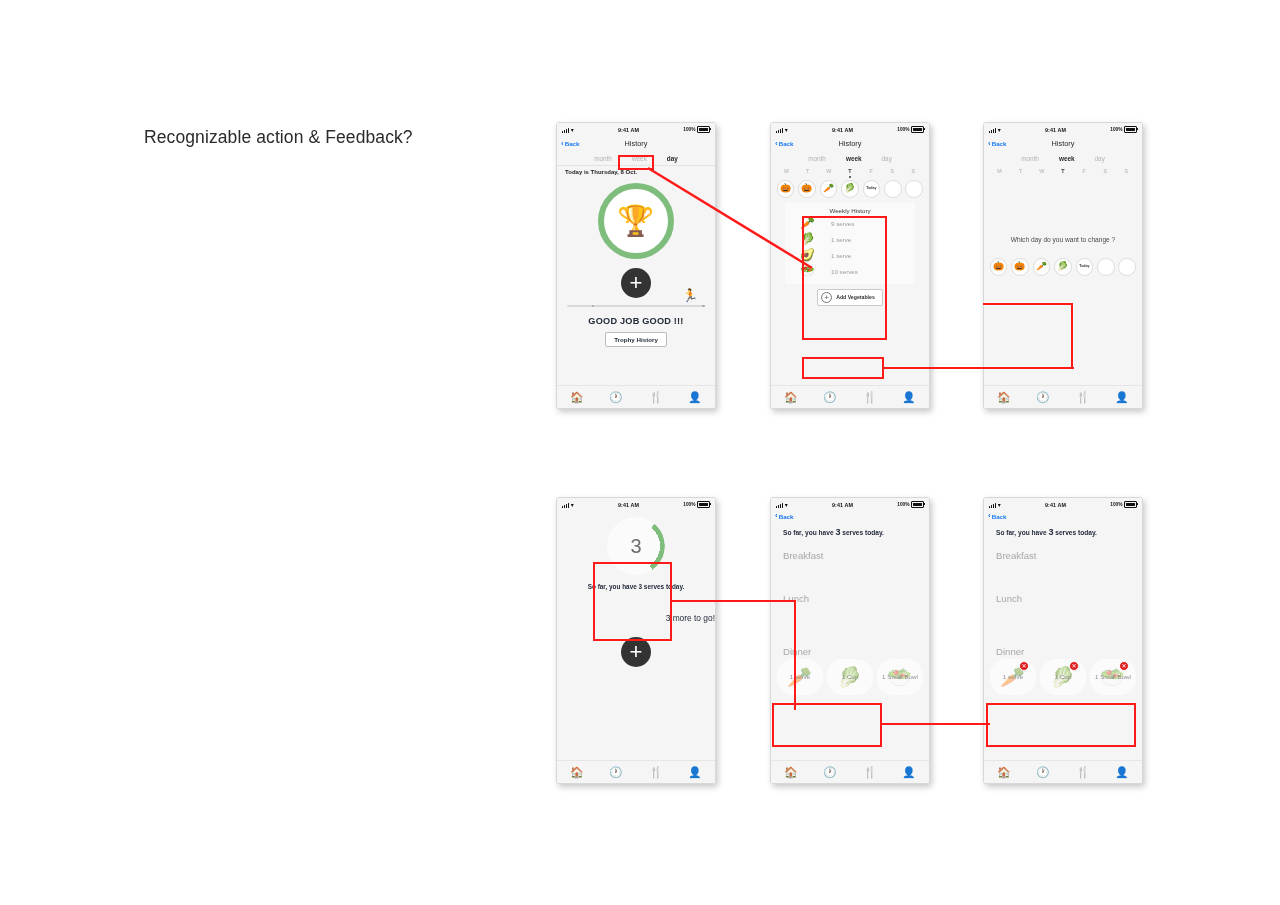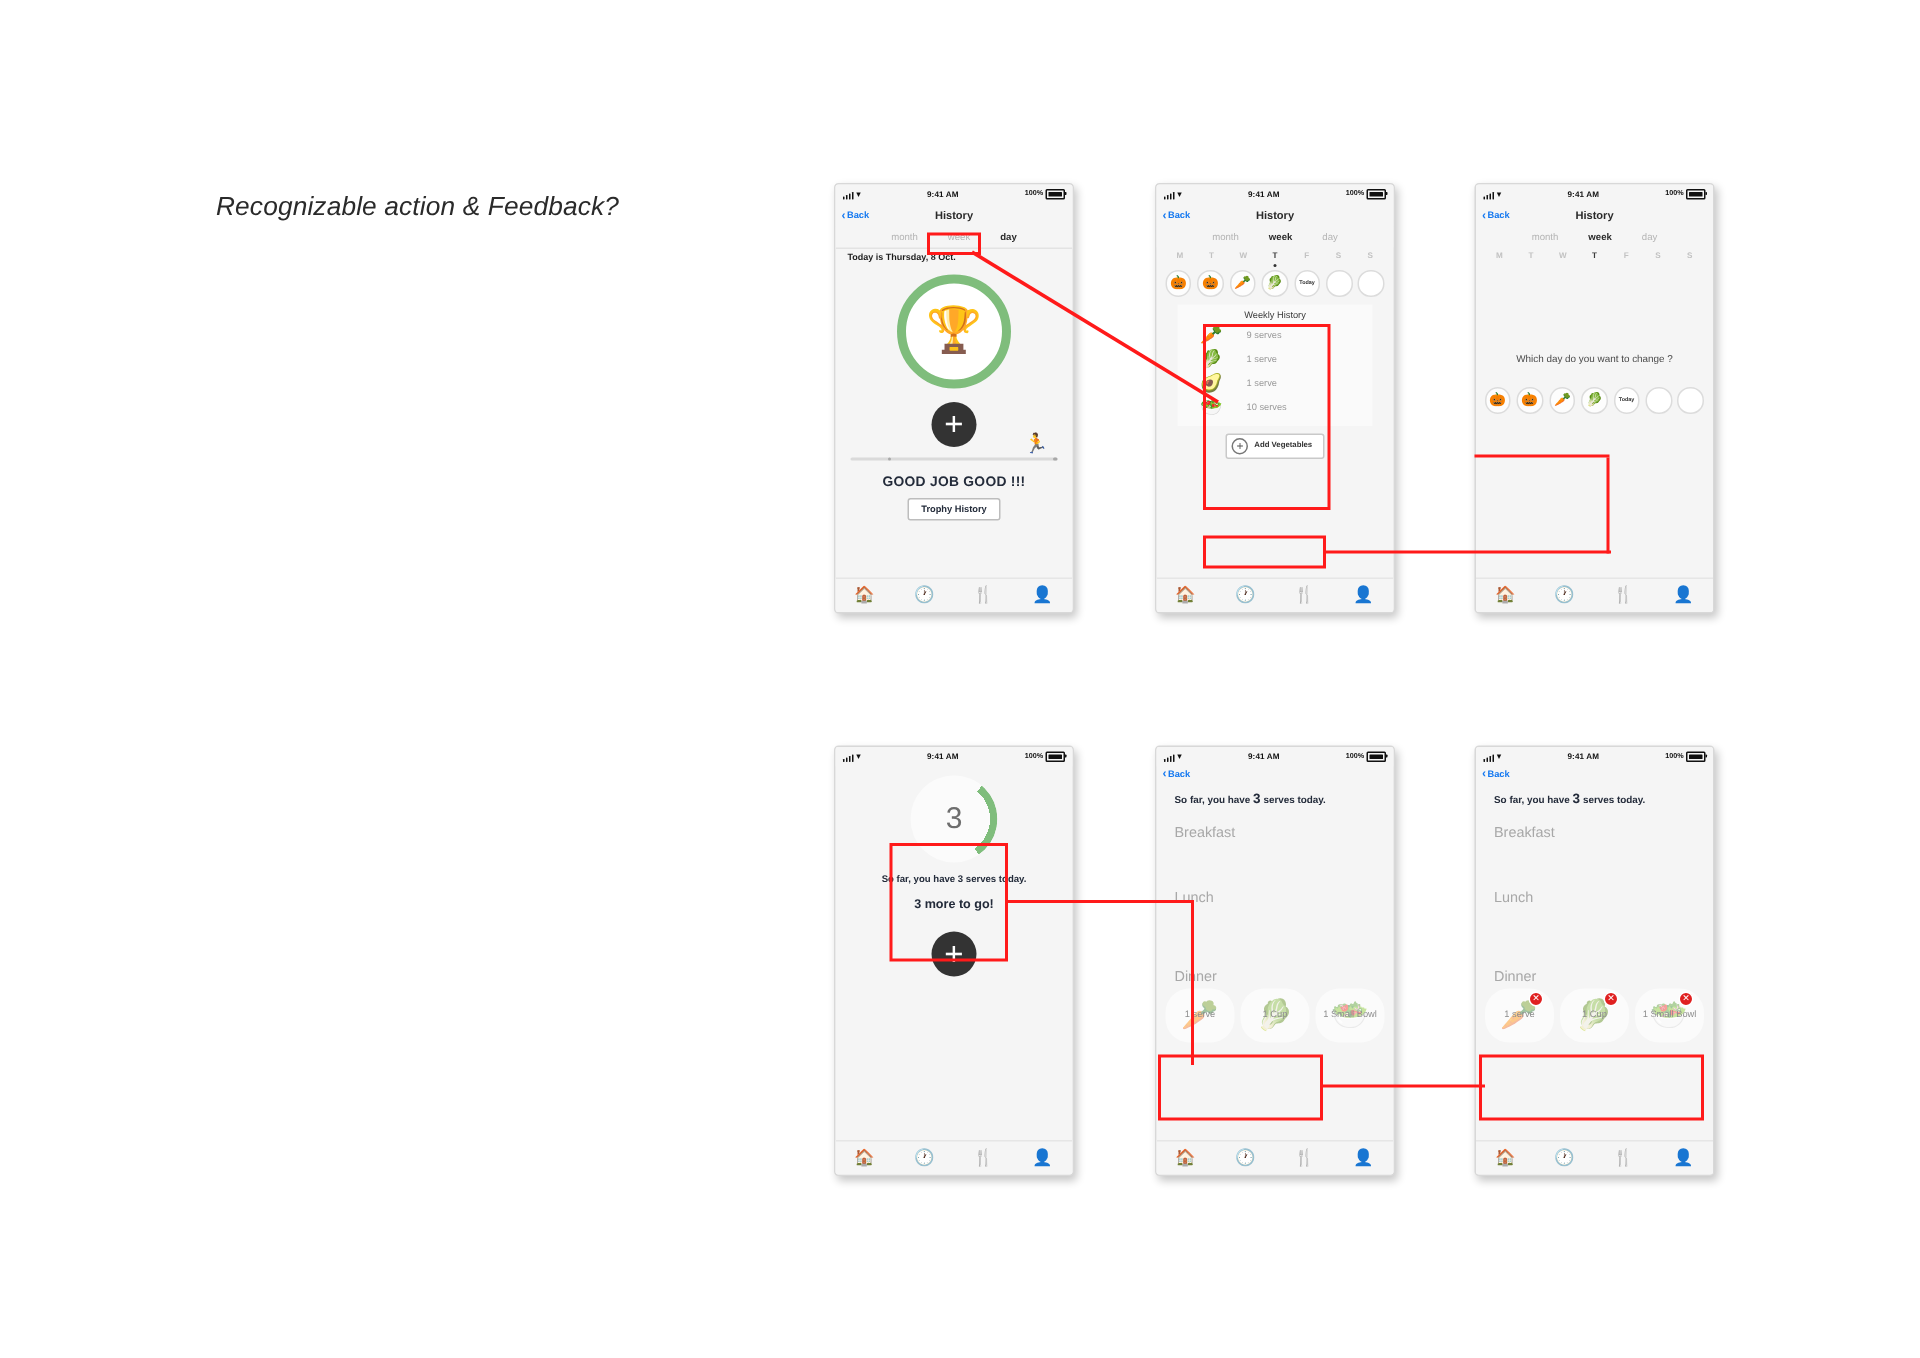--- a/index.html
+++ b/index.html
@@ -6,21 +6,21 @@
   body{
     width:1280px;height:905px;background:#ffffff;
     font-family:"Liberation Sans","DejaVu Sans",sans-serif;
     -webkit-font-smoothing:antialiased;position:relative;overflow:hidden;
   }
   .canvas{position:absolute;inset:0;}
 
   
   .note{position:absolute;width:300px;color:#2b2b2b;}
   .note h2{
-    font-size:17.5px;font-weight:400;margin:0 0 28px 0;letter-spacing:.1px;color:#2a2a2a;font-style:italic;
+    font-size:17.5px;font-weight:400;margin:0 0 28px 0;letter-spacing:.1px;color:#2a2a2a;
   }
   .note p{
     font-size:16.2px;line-height:22px;margin:0;text-align:justify;
     letter-spacing:.1px;color:#2f2f2f;font-weight:400;
   }
   #note-1{left:144px;top:127px;}
   #note-2{left:144px;top:498px;}
 
   
   .phone{
@@ -42,21 +42,21 @@
   .sb-time{font-size:5.4px;font-weight:700;letter-spacing:.1px;}
   .sb-right{display:flex;align-items:center;gap:1.5px;font-size:4.8px;}
   .batt{width:11px;height:5px;border:.6px solid #111;border-radius:1px;position:relative;}
   .batt::after{content:"";position:absolute;right:-1.8px;top:1.3px;width:1px;height:2.2px;background:#111;border-radius:0 .5px .5px 0;}
   .batt i{position:absolute;left:.6px;top:.6px;bottom:.6px;width:9px;background:#111;border-radius:.4px;display:block;}
 
   
   .navbar{height:15px;display:flex;align-items:center;position:relative;flex:0 0 auto;background:#f5f5f5;}
   .nav-back{position:absolute;left:4px;display:flex;align-items:center;gap:1px;color:#1478f0;font-size:6.2px;font-weight:600;}
   .chev{font-size:8px;line-height:8px;font-weight:700;}
-  .nav-title{width:100%;text-align:center;font-size:7.4px;color:#2a2a2a;font-weight:700;}
+  .nav-title{width:100%;text-align:center;font-size:7.4px;color:#2a2a2a;font-weight:400;}
 
   
   .seg{height:14px;display:flex;align-items:center;justify-content:center;gap:20px;
     border-bottom:1px solid #e3e3e3;flex:0 0 auto;background:#f5f5f5;}
   .seg span{font-size:6.4px;color:#b4b4b4;font-weight:500;}
   .seg span.active{color:#2a2a2a;font-weight:700;}
 
   
   .dow{display:flex;justify-content:space-around;padding:3px 5px 0;flex:0 0 auto;}
   .dow span{font-size:5.4px;color:#c2c2c2;font-weight:600;width:14px;text-align:center;}
@@ -108,21 +108,21 @@
   .greet p{margin:2px 0 0;font-size:5.8px;color:#222b3a;font-weight:700;}
   .gauge-wrap{display:flex;justify-content:center;margin-top:6px;}
   .gauge{width:58px;height:58px;border-radius:50%;background:#fbfbfb;position:relative;
     display:flex;align-items:center;justify-content:center;}
   .gauge .num{font-size:20px;color:#6e6e6e;font-weight:500;}
   .gauge .arc{position:absolute;inset:0;border-radius:50%;
     background:conic-gradient(from 40deg,#7fbd7c 0deg 105deg,rgba(0,0,0,0) 105deg 360deg);
     -webkit-mask:radial-gradient(circle, transparent 0 24px, #000 24px);
             mask:radial-gradient(circle, transparent 0 24px, #000 24px);}
   .sofar{text-align:center;font-size:6.4px;color:#232b3a;font-weight:700;margin-top:8px;}
-  .moretogo{text-align:center;font-size:8.4px;color:#232b3a;font-weight:700;margin-top:7px;}
+  .moretogo{text-align:right;font-size:8.4px;color:#232b3a;font-weight:400;margin-top:23px;}
 
   
   .serveline{font-size:6.6px;color:#232b3a;font-weight:700;padding:5px 0 0 12px;}
   .serveline b{font-size:9px;}
   .meal{font-size:9.6px;color:#a8a8a8;font-weight:400;padding-left:12px;}
   .m1{margin-top:13px;}.m2{margin-top:32px;}.m3{margin-top:42px;}
   .chips{display:flex;gap:4px;padding:0 6px;margin-top:2px;}
   .chip{flex:1;height:36px;background:#fbfbfb;border-radius:16px;position:relative;
     display:flex;align-items:center;justify-content:center;overflow:hidden;}
   .chip .cicon{position:absolute;font-size:20px;line-height:20px;opacity:.45;}

